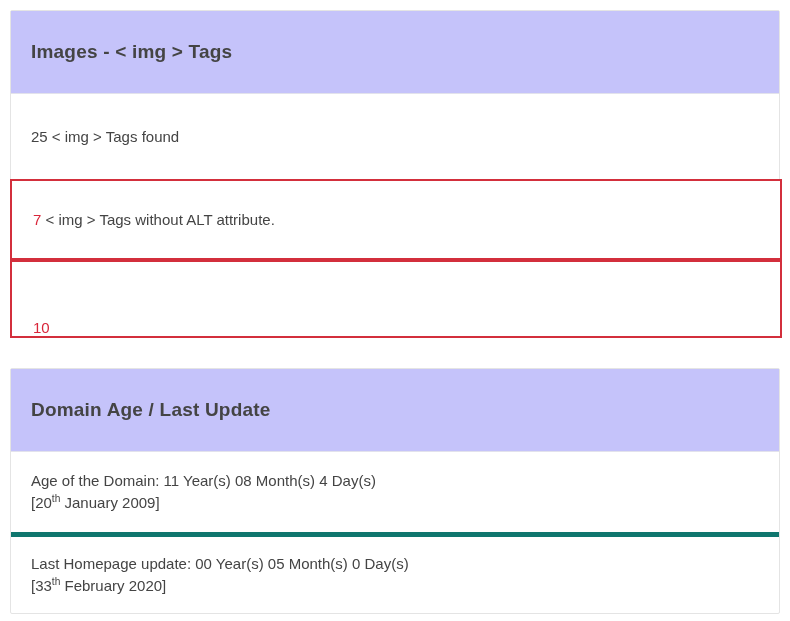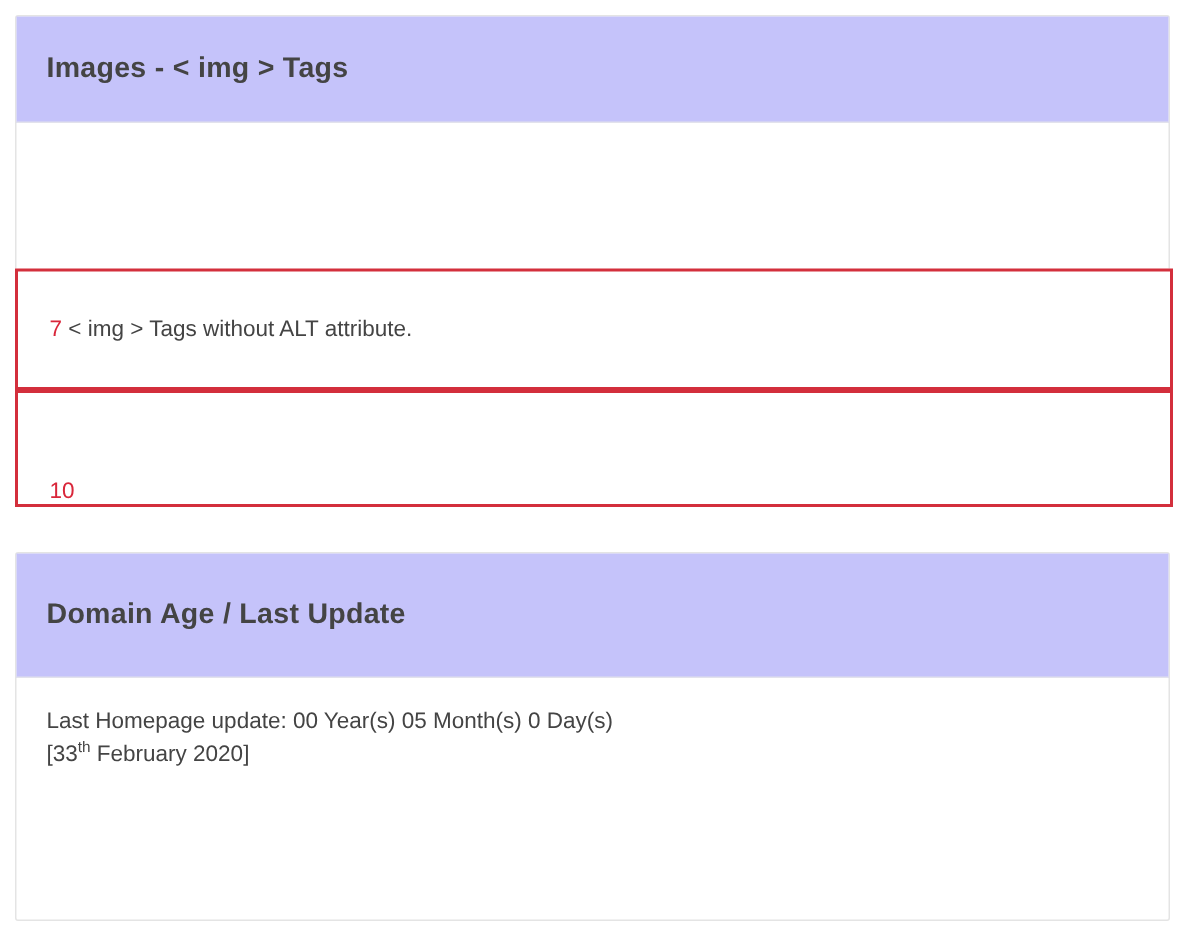--- a/index.html
+++ b/index.html
@@ -63,21 +63,21 @@
   .panel-row + .panel-row {
     border-top: 5px solid #0f766e;
   }
 
   
   #images-panel {
     width: 770px;
     height: 326px;
   }
   #images-panel .panel-head {
-    height: 71px;
+    height: 83px;
   }
   #images-panel .row-found {
     height: 85px;
     border-top: none;
   }
 
   .row-alert {
     box-sizing: border-box;
     position: absolute;
     left: -1px;
@@ -139,38 +139,48 @@
 <body>
 
 <div class="page">
 
   <section class="panel" id="images-panel">
 
     <div class="panel-head">
       <span class="panel-head-title">Images - &lt; img &gt; Tags</span>
     </div>
 
+    <div class="panel-row row-found">
+      <span>25</span>
+        <span class="tag-text"> &lt; img &gt; Tags found</span>
+    </div>
 
     <div class="row-alert" id="row-alt">
       <span class="count-red">7</span>
         <span class="tag-text"> &lt; img &gt; Tags without ALT attribute.</span>
     </div>
 
     <div class="row-alert" id="row-title">
       <span class="count-red">10</span>
     </div>
 
   </section>
 
   <section class="panel" id="domain-panel">
 
     <div class="panel-head">
       <span class="panel-head-title">Domain Age / Last Update</span>
     </div>
 
+    <div class="panel-row">
+      <span class="two-line">
+        <span>Age of the Domain: 11 Year(s) 08 Month(s) 4 Day(s)</span>
+        <span class="l2"><span>[20</span><sup>th</sup><span> January 2009]</span></span>
+      </span>
+    </div>
 
     <div class="panel-row">
       <span class="two-line">
         <span>Last Homepage update: 00 Year(s) 05 Month(s) 0 Day(s)</span>
         <span class="l2"><span>[33</span><sup>th</sup><span> February 2020]</span></span>
       </span>
     </div>
 
   </section>
 

